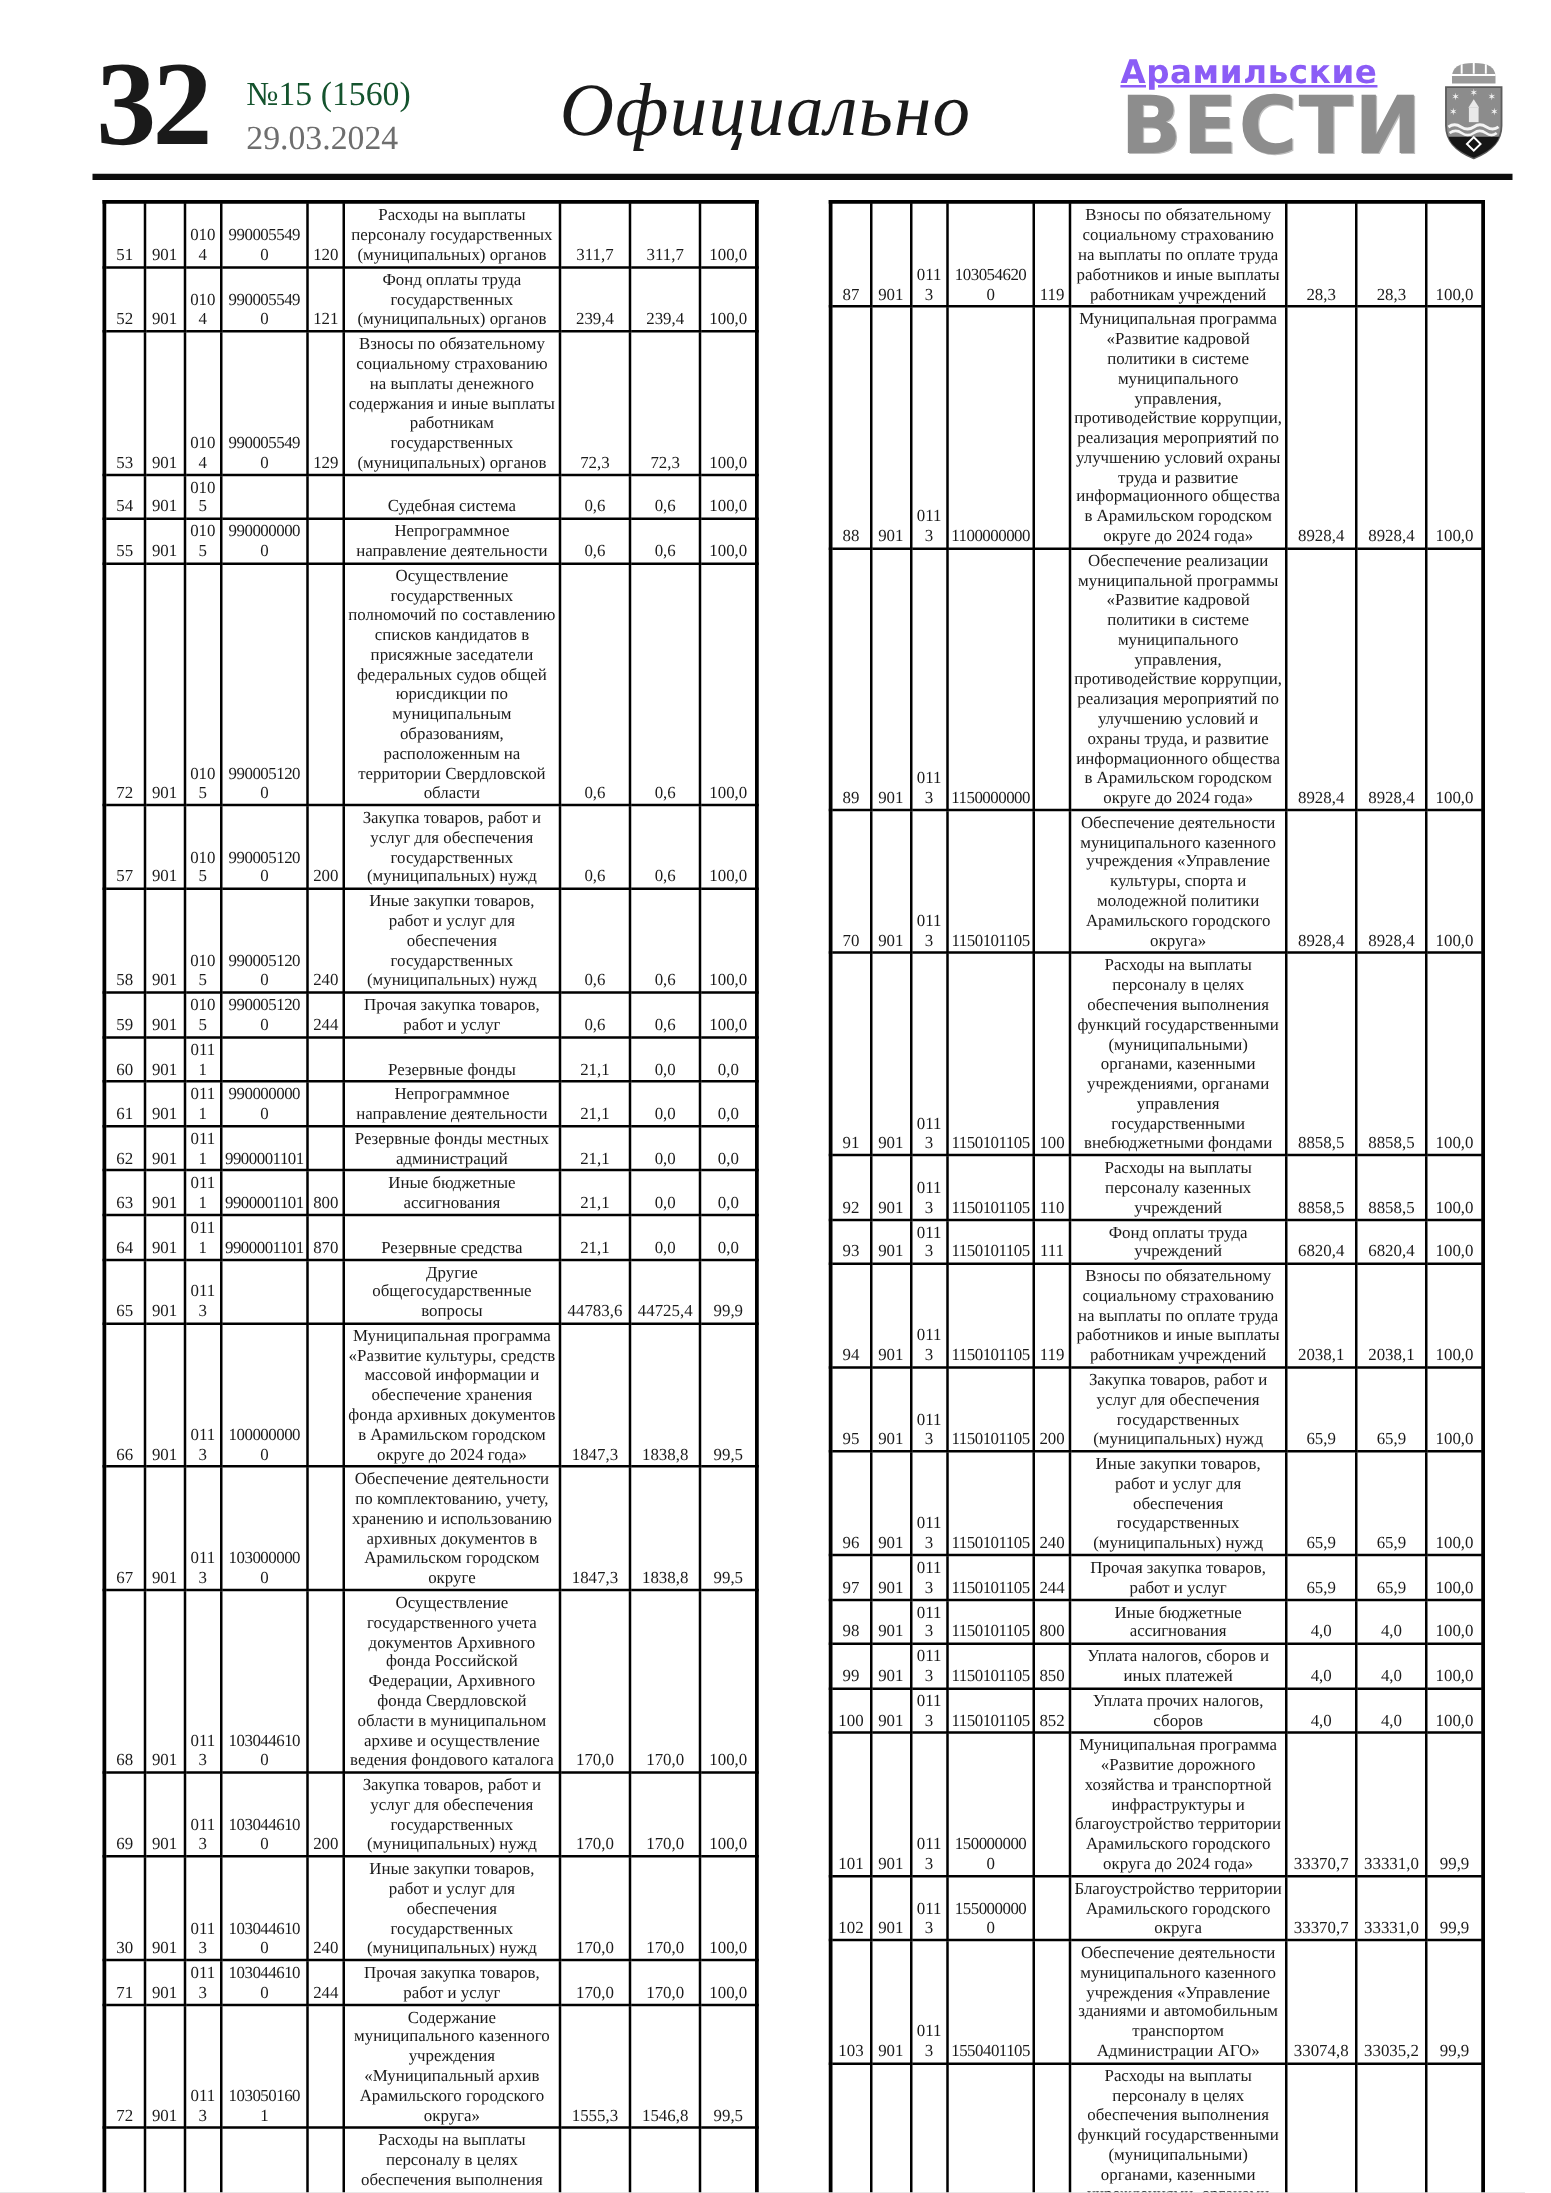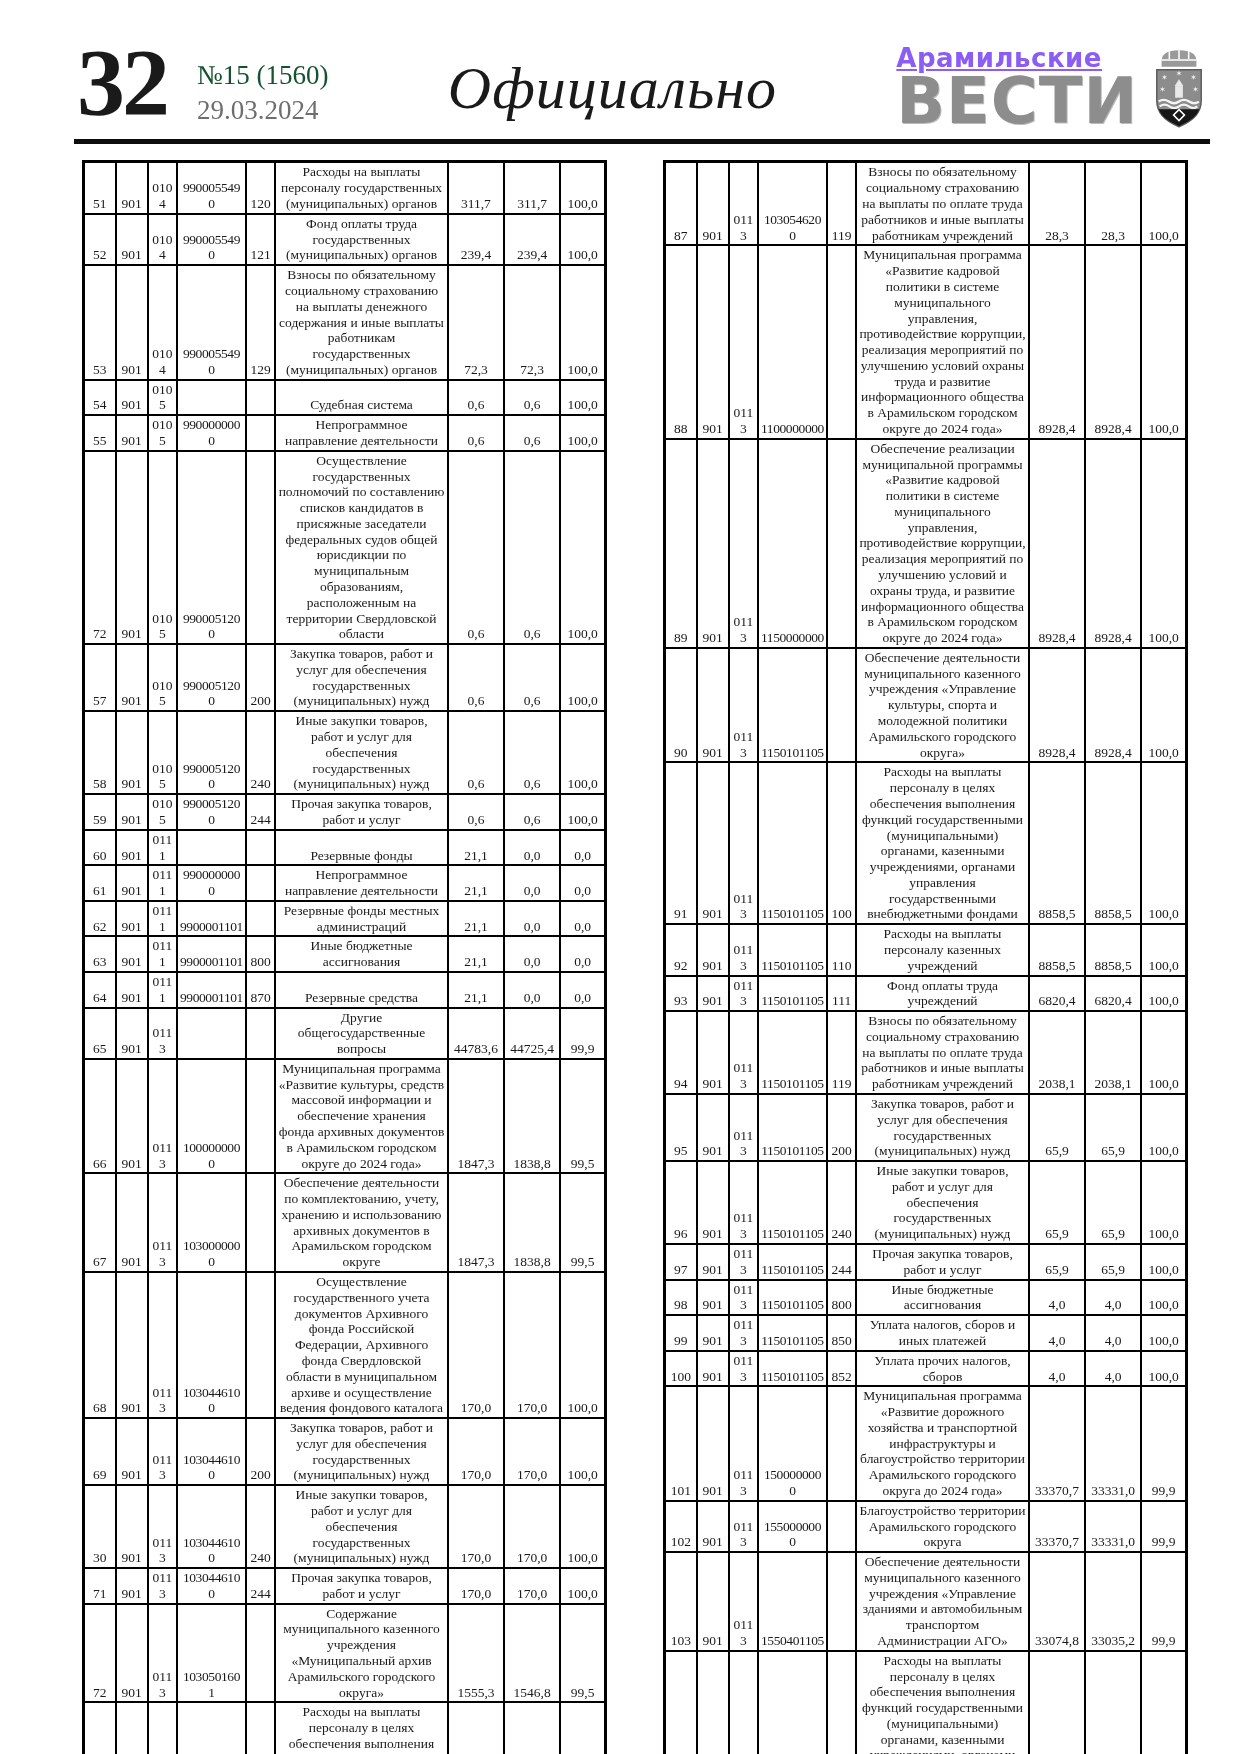--- a/index.html
+++ b/index.html
@@ -402,21 +402,21 @@
               <td class="c-grbs">901</td>
               <td class="c-section">0113</td>
               <td class="c-target">1150000000</td>
               <td class="c-type"></td>
               <td class="c-name">Обеспечение реализации муниципальной программы «Развитие кадровой политики в системе муниципального управления, противодействие коррупции, реализация мероприятий по улучшению условий и охраны труда, и развитие информационного общества в Арамильском городском округе до 2024 года»</td>
               <td class="c-plan">8928,4</td>
               <td class="c-fact">8928,4</td>
               <td class="c-pct">100,0</td>
             </tr>
             <tr>
-              <td class="c-rownum">90</td>
+              <td class="c-rownum">70</td>
               <td class="c-grbs">901</td>
               <td class="c-section">0113</td>
               <td class="c-target">1150101105</td>
               <td class="c-type"></td>
               <td class="c-name">Обеспечение деятельности муниципального казенного учреждения «Управление культуры, спорта и молодежной политики Арамильского городского округа»</td>
               <td class="c-plan">8928,4</td>
               <td class="c-fact">8928,4</td>
               <td class="c-pct">100,0</td>
             </tr>
             <tr>

